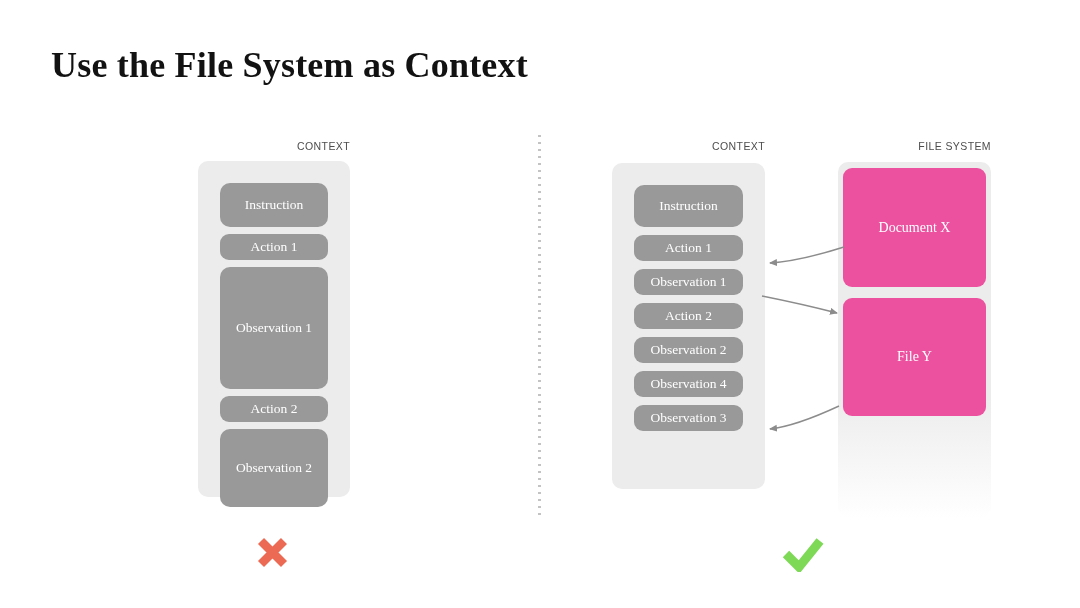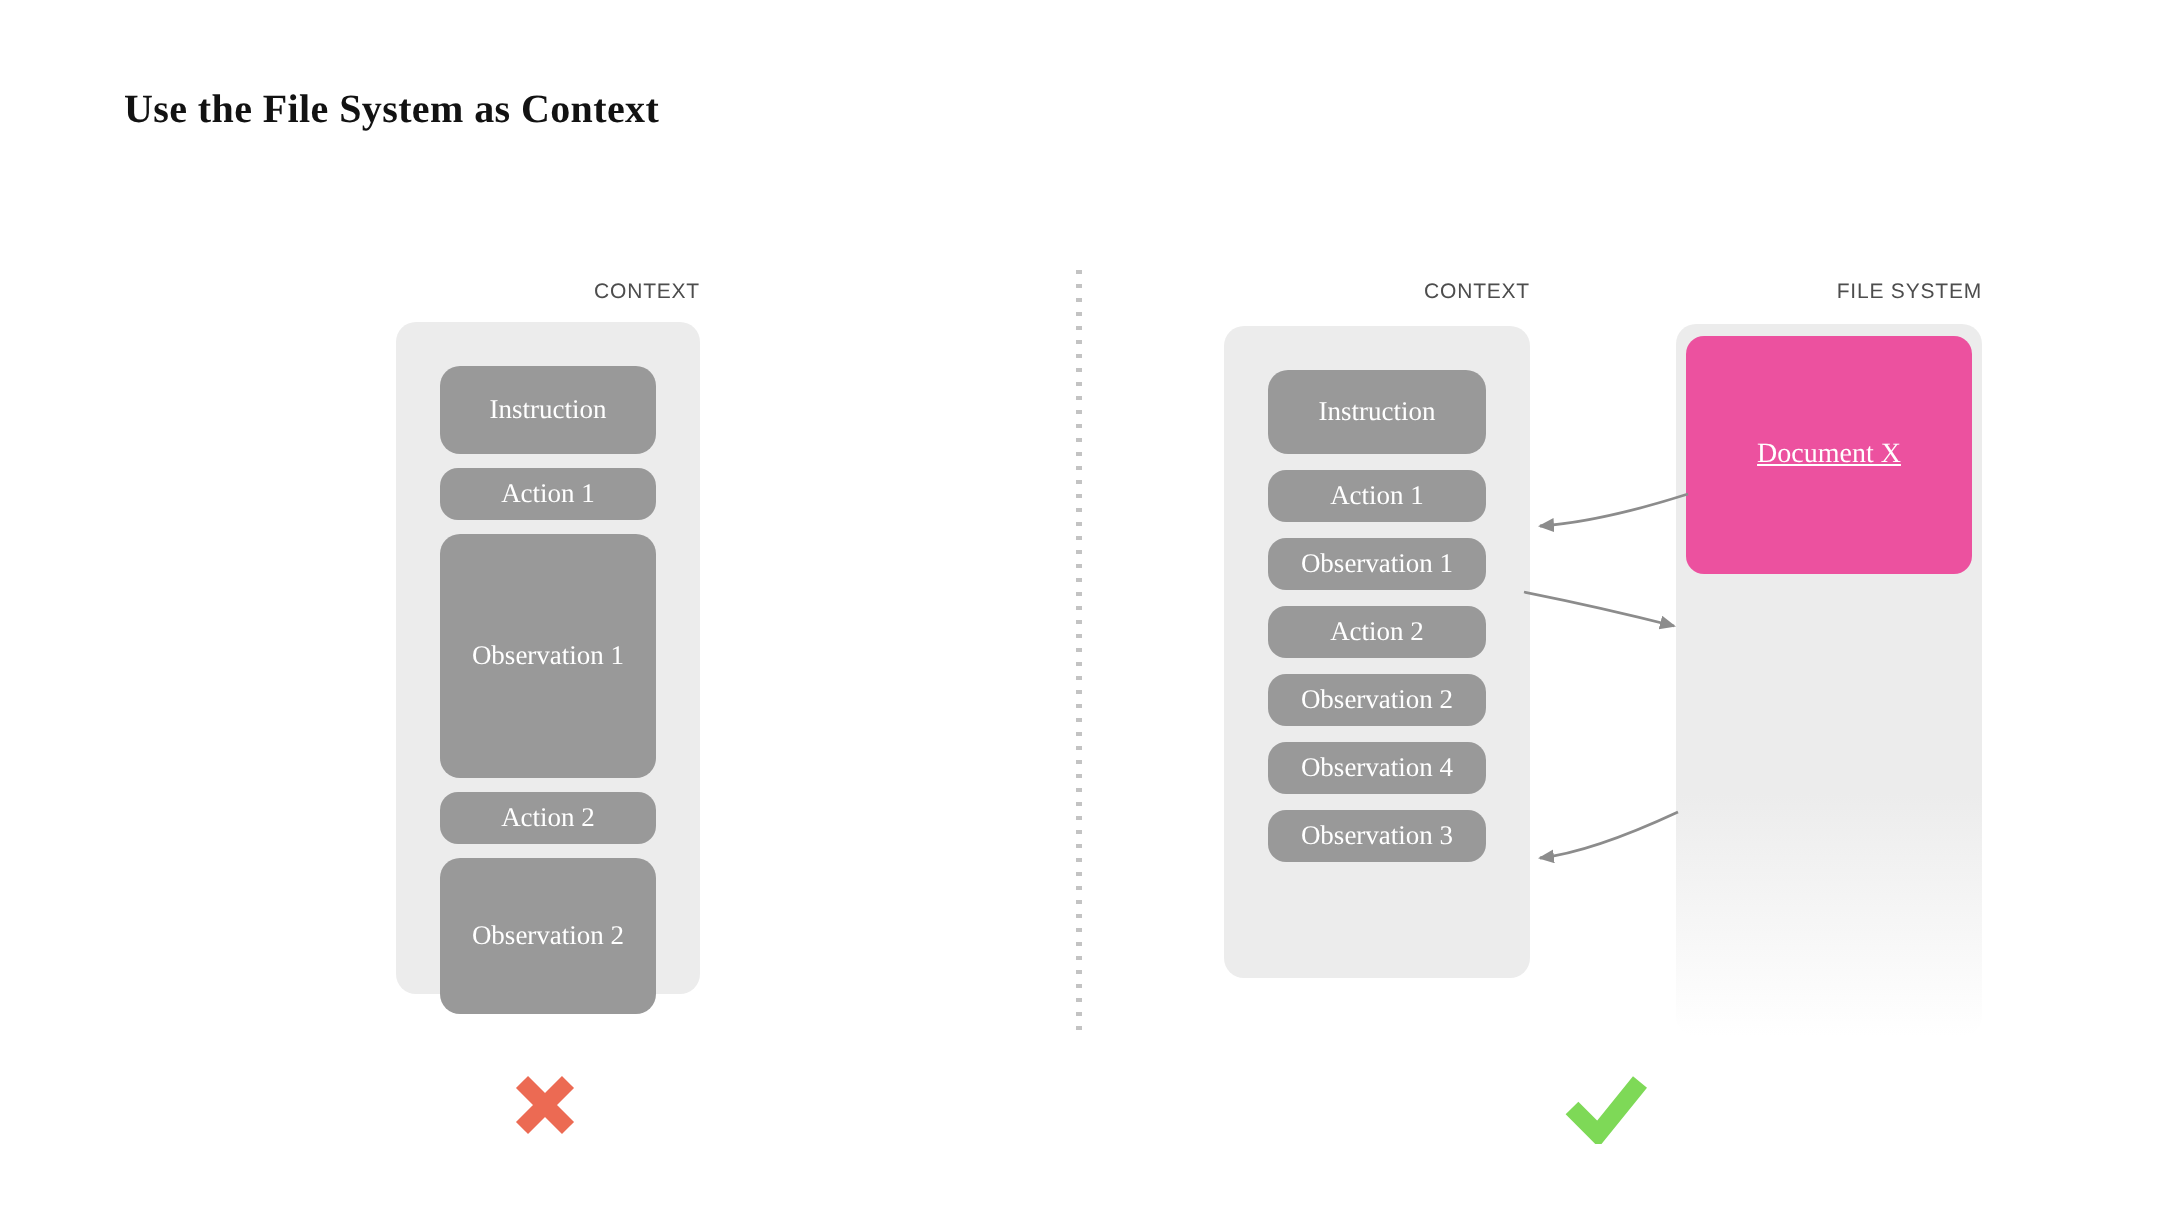--- a/index.html
+++ b/index.html
@@ -1,20 +1,20 @@
 <!DOCTYPE html>
 <html><head>
 <meta charset="utf-8">
 <style>
   html,body{margin:0;padding:0;background:#ffffff;}
   .canvas{position:relative;width:1080px;height:608px;background:#ffffff;overflow:hidden;
           font-family:"Liberation Sans",sans-serif;}
-  .title{position:absolute;left:62px;top:44px;margin:0;
+  .title{position:absolute;left:51px;top:44px;margin:0;
          font-family:"Liberation Serif","DejaVu Serif",serif;
-         font-size:20px;font-weight:bold;color:#121212;letter-spacing:.2px;text-align:right;}
+         font-size:36px;font-weight:bold;color:#121212;letter-spacing:.2px;text-align:right;}
   .col-label{position:absolute;top:139px;height:14px;line-height:14px;text-align:right;
              font-size:10.5px;color:#4d4d4d;letter-spacing:.4px;}
   #lbl-left{left:198px;width:152px;}
   #lbl-rctx{left:612px;width:153px;}
   #lbl-fs{left:838px;width:153px;}
   .panel{position:absolute;background:#ececec;border-radius:10px;
          padding:22px;box-sizing:border-box;display:flex;flex-direction:column;}
   #left-panel{left:198px;top:161px;width:152px;height:336px;gap:7px;}
   #right-panel{left:612px;top:163px;width:153px;height:326px;gap:8px;}
   .gbox{background:#999999;border-radius:9px;color:#ffffff;
@@ -24,21 +24,21 @@
   .h-sm{height:26px;}
   .h-xl{height:122px;border-radius:10px;}
   .h-lg{height:78px;border-radius:10px;}
   .h-rsm{height:26px;}
   .h-rinst{height:42px;border-radius:10px;}
   #fs-panel{position:absolute;left:838px;top:162px;width:153px;height:356px;
             border-radius:10px;padding:6px 5px;box-sizing:border-box;
             background:linear-gradient(to bottom,#ececec 0%,#ececec 66%,rgba(236,236,236,0) 100%);}
   .pbox{background:#ec519f;border-radius:9px;color:#ffffff;
         font-family:"Liberation Serif","DejaVu Serif",serif;font-size:14px;
-        display:flex;align-items:center;justify-content:center;text-decoration:underline;}
+        display:flex;align-items:center;justify-content:center;}
   #box-doc{height:119px;}
   #box-file{height:118px;margin-top:11px;}
   .divider{position:absolute;left:538px;top:135px;width:3px;height:385px;
            background:repeating-linear-gradient(to bottom,#c3c3c3 0 2px,transparent 2px 7px);}
   .overlay{position:absolute;left:0;top:0;width:1080px;height:608px;pointer-events:none;}
   .verdict{position:absolute;}
   #cross{left:257px;top:537px;}
   #check{left:782px;top:536px;}
 </style>
 </head>
@@ -66,20 +66,21 @@
     <div class="gbox h-rsm">Observation 1</div>
     <div class="gbox h-rsm">Action 2</div>
     <div class="gbox h-rsm">Observation 2</div>
     <div class="gbox h-rsm">Observation 4</div>
     <div class="gbox h-rsm">Observation 3</div>
   </div>
 
   <div class="col-label" id="lbl-fs">FILE SYSTEM</div>
   <div id="fs-panel">
     <div class="pbox" id="box-doc">Document X</div>
+    <div class="pbox" id="box-file">File Y</div>
   </div>
 
   <svg class="overlay" viewBox="0 0 1080 608">
     <defs>
       <marker id="ah" markerWidth="9" markerHeight="8" refX="7" refY="3.5" orient="auto" markerUnits="userSpaceOnUse">
         <path d="M0,0 L8,3.5 L0,7 Z" fill="#8c8c8c"></path>
       </marker>
     </defs>
     <path d="M844,247 Q800,261 770,263" fill="none" stroke="#8c8c8c" stroke-width="1.4" marker-end="url(#ah)"></path>
     <path d="M762,296 Q802,304 837,313" fill="none" stroke="#8c8c8c" stroke-width="1.4" marker-end="url(#ah)"></path>

